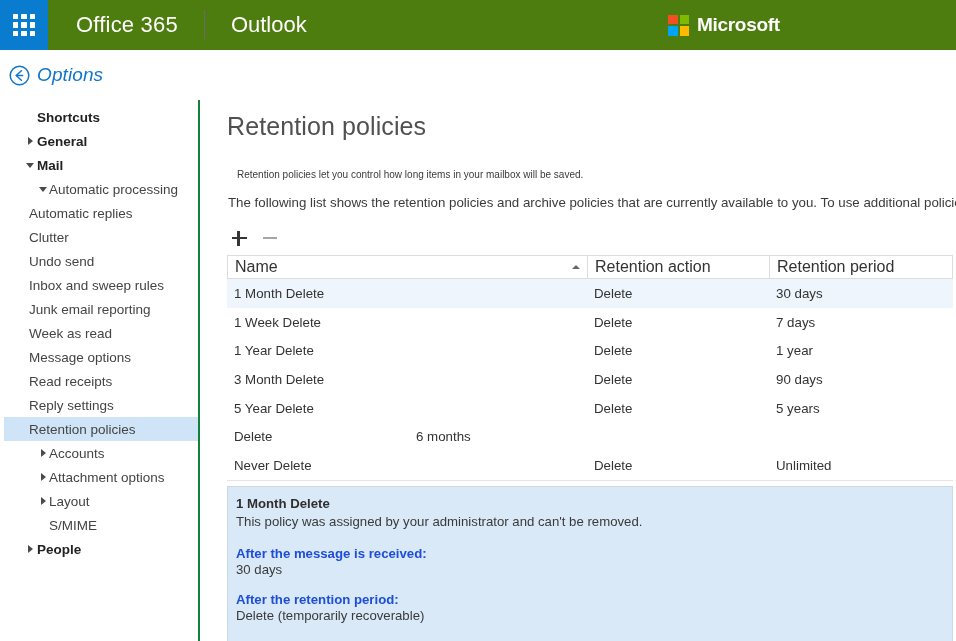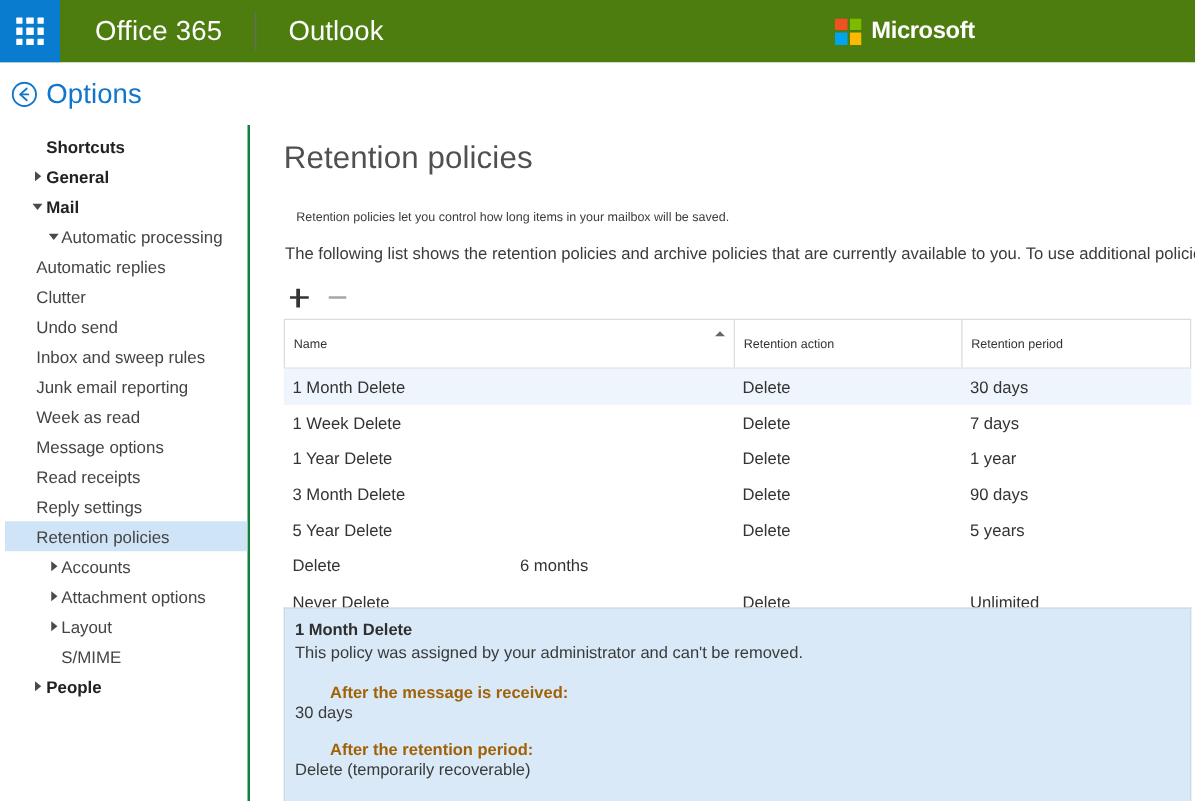--- a/index.html
+++ b/index.html
@@ -87,23 +87,24 @@
     margin-left: 9px;
     cursor: pointer;
     text-decoration: none;
   }
   .back-circle {
     width: 21px; height: 21px;
     flex: 0 0 auto;
   }
   .options-text {
     color: #1076cb;
-    font-size: 22px;
+    font-size: 19px;
     font-weight: 400;
     letter-spacing: 0.1px;
+    font-style: italic;
   }
 
   
   .sidebar {
     position: absolute;
     top: 100px; left: 4px;
     width: 199px; height: 541px;
     background: #ffffff;
     border-right: 5px solid #15803d;
     padding-top: 5px;
@@ -199,25 +200,25 @@
   }
 
   
   .policy-table {
     position: absolute;
     left: 27px; top: 155px;
     width: 726px;
   }
   .table-head {
     display: flex;
-    height: 40px;
+    height: 24px;
     border: 1px solid #dcdcdc;
     background: #ffffff;
     align-items: center;
-    font-size: 10px;
+    font-size: 16px;
     color: #333333;
   }
   .th {
     position: relative;
     height: 100%;
     display: flex; align-items: center;
     padding-left: 7px;
     cursor: pointer;
     white-space: nowrap;
   }
@@ -265,23 +266,22 @@
     margin-bottom: 2px;
   }
   .dp-text {
     font-size: 13.2px;
     color: #3a3a3a;
     line-height: 18px;
   }
   .dp-label {
     font-size: 13.2px;
     font-weight: bold;
-    color: #a16207;
+    color: #1d4ed8;
     margin-top: 15px;
-    margin-left: 28px;
   }
   .dp-value {
     font-size: 13.2px;
     color: #3a3a3a;
     margin-top: 1px;
   }
 </style>
 </head>
 <body>
 

